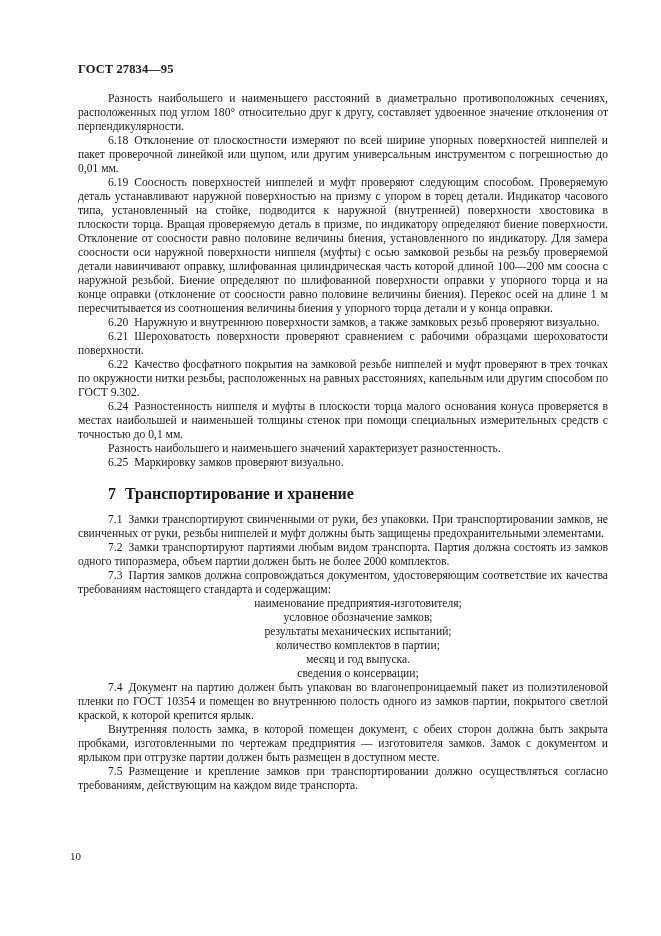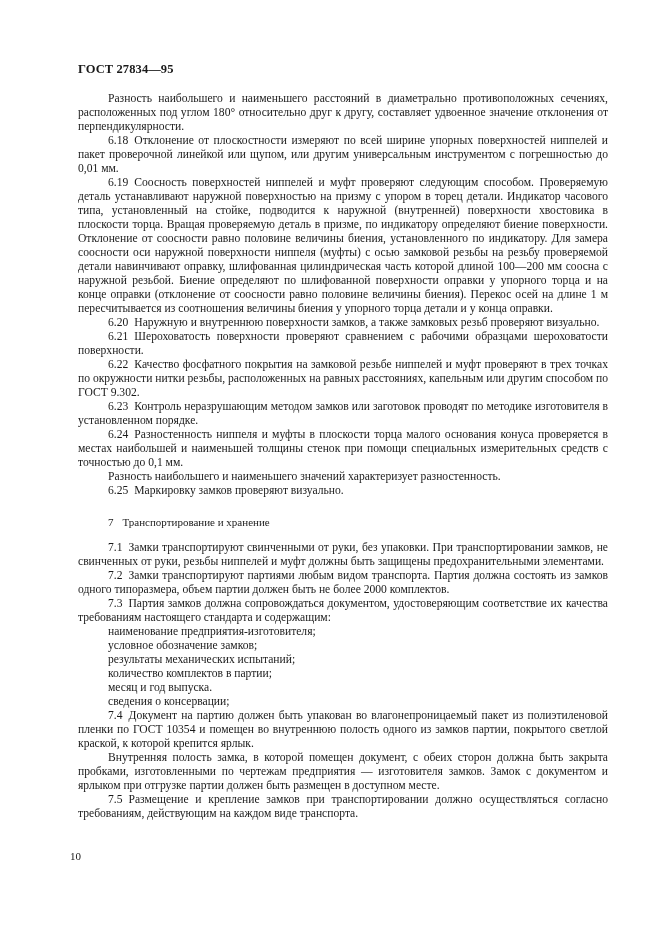--- a/index.html
+++ b/index.html
@@ -6,43 +6,42 @@
   body { width: 661px; height: 936px; position: relative; overflow: hidden; }
   .page {
     position: absolute; left: 78px; top: 62px; width: 530px;
     font-family: "Liberation Serif", "DejaVu Serif", serif;
     color: #1a1a1a; font-size: 11.6px; line-height: 14px;
   }
   .doc-header {
     font-weight: bold; font-size: 12.5px; margin: 0 0 16px 0; letter-spacing: 0.1px;
   }
   p { margin: 0; text-align: justify; text-indent: 30px; hyphens: manual; }
-  p.list-item { text-indent: 30px; text-align: left; }
+  p.list-item { text-indent: 30px; text-align: center; }
   .section-title {
-    font-weight: normal; font-size: 11px; margin: 17px 0 12px 0; padding-left: 30px;
+    font-weight: bold; font-size: 16px; margin: 17px 0 12px 0; padding-left: 30px;
   }
   .section-title .num { margin-right: 9px; }
   .pnum { margin-right: 6px; }
   .page-number { position: absolute; left: 70px; top: 850px;
     font-family: "Liberation Serif", serif; font-size: 11px; color: #1a1a1a; }
 </style>
 </head>
 <body>
 
 <div class="page">
   <div class="doc-header">ГОСТ 27834—95</div>
 
   <div>
     <p><span>Разность наибольшего и наименьшего расстояний в диаметрально противоположных сечениях, расположенных под углом 180° относительно друг к другу, составляет удвоенное значение отклонения от перпендикулярности.</span></p>
     <p><span class="pnum">6.18</span><span>Отклонение от плоскостности измеряют по всей ширине упорных поверхностей ниппелей и пакет проверочной линейкой или щупом, или другим универсальным инструментом с погрешностью до 0,01 мм.</span></p>
     <p><span class="pnum">6.19</span><span>Соосность поверхностей ниппелей и муфт проверяют следующим способом. Проверяемую деталь устанавливают наружной поверхностью на призму с упором в торец детали. Индикатор часового типа, установленный на стойке, подводится к наружной (внутренней) поверхности хвостовика в плоскости торца. Вращая проверяемую деталь в призме, по индикатору определяют биение поверхности. Отклонение от соосности равно половине величины биения, установленного по индикатору. Для замера соосности оси наружной поверхности ниппеля (муфты) с осью замковой резьбы на резьбу проверяемой детали навинчивают оправку, шлифованная цилиндрическая часть которой длиной 100—200 мм соосна с наружной резьбой. Биение определяют по шлифованной поверхности оправки у упорного торца и на конце оправки (отклонение от соосности равно половине величины биения). Перекос осей на длине 1 м пересчитывается из соотношения величины биения у упорного торца детали и у конца оправки.</span></p>
     <p><span class="pnum">6.20</span><span>Наружную и внутреннюю поверхности замков, а также замковых резьб проверяют визуально.</span></p>
     <p><span class="pnum">6.21</span><span>Шероховатость поверхности проверяют сравнением с рабочими образцами шероховатости поверхности.</span></p>
     <p><span class="pnum">6.22</span><span>Качество фосфатного покрытия на замковой резьбе ниппелей и муфт проверяют в трех точках по окружности нитки резьбы, расположенных на равных расстояниях, капельным или другим способом по ГОСТ 9.302.</span></p>
-    <p><span class="pnum">6.23</span><span>Контроль неразрушающим методом замков или заготовок проводят по методике изготовителя в установленном порядке.</span></p>
     <p><span class="pnum">6.24</span><span>Разностенность ниппеля и муфты в плоскости торца малого основания конуса проверяется в местах наибольшей и наименьшей толщины стенок при помощи специальных измерительных средств с точностью до 0,1 мм.</span></p>
     <p><span>Разность наибольшего и наименьшего значений характеризует разностенность.</span></p>
     <p><span class="pnum">6.25</span><span>Маркировку замков проверяют визуально.</span></p>
   </div>
 
   <div class="section-title">
     <span class="num">7</span><span>Транспортирование и хранение</span>
   </div>
 
   <div>

